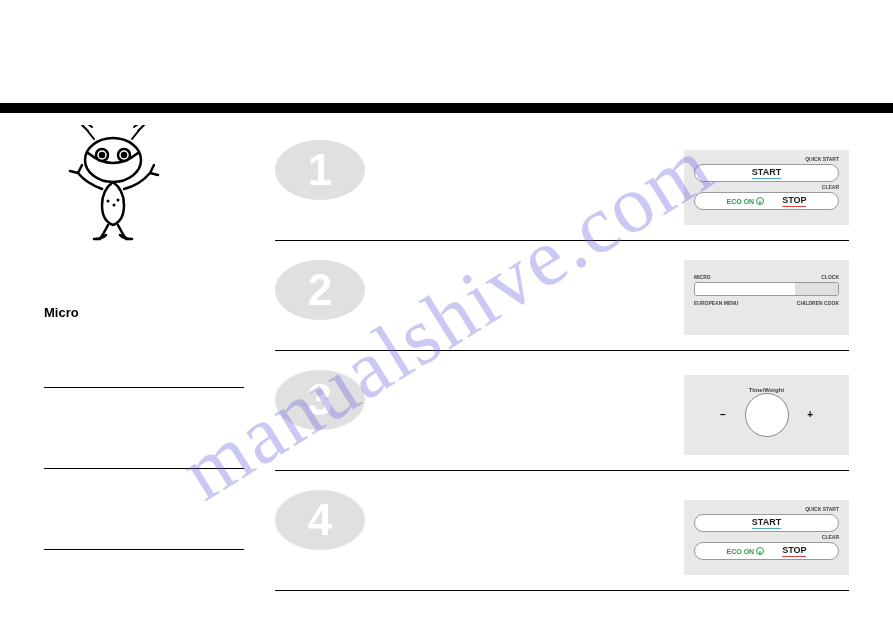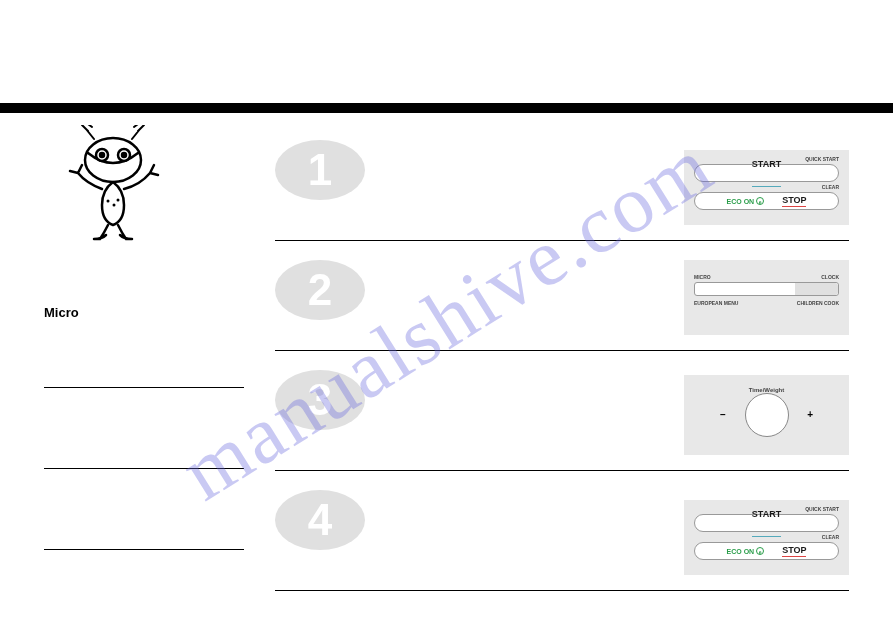--- a/index.html
+++ b/index.html
@@ -34,21 +34,21 @@
   .panel { position: absolute; right: 44px; width: 165px; background: #e8e8e8; padding: 8px 10px; }
   .p1 { top: 150px; height: 75px; }
   .p2 { top: 260px; height: 75px; }
   .p3 { top: 375px; height: 80px; }
   .p4 { top: 500px; height: 75px; }
   
   .btn-row { display: flex; align-items: center; margin-bottom: 4px; position: relative; }
   .tiny-label { font-size: 5px; font-weight: bold; color: #444; }
   .tiny-right { position: absolute; right: 0; top: -8px; }
   .pill-btn { background: #fff; border: 1px solid #999; border-radius: 10px; height: 18px; width: 100%; display: flex; align-items: center; justify-content: center; font-size: 9px; font-weight: bold; }
-  .pill-btn .start { color: #1a1a1a; border-bottom: 1px solid #5ab; padding-bottom: 17px; }
+  .pill-btn .start { color: #1a1a1a; border-bottom: 1px solid #5ab; padding-bottom: 1px; }
   .pill-btn .stop { color: #1a1a1a; border-bottom: 1px solid #d44; padding-bottom: 1px; margin-left: 16px; }
   .pill-btn .eco { color: #2a9d4a; font-size: 7px; font-weight: bold; }
   .eco-circle { display: inline-block; width: 8px; height: 8px; border: 1px solid #2a9d4a; border-radius: 50%; margin: 0 2px; font-size: 5px; color: #2a9d4a; text-align: center; line-height: 8px; }
   
   .slider-wrap { position: relative; margin-top: 6px; }
   .slider-track { background: #fff; border: 1px solid #999; border-radius: 3px; height: 14px; width: 100%; position: relative; }
   .slider-fill { position: absolute; right: 0; top: 0; bottom: 0; width: 30%; background: #e0e0e0; border-radius: 0 3px 3px 0; }
   .slider-labels { display: flex; justify-content: space-between; font-size: 5px; font-weight: bold; color: #444; margin-bottom: 2px; }
   .bottom-labels { display: flex; justify-content: space-between; font-size: 5px; font-weight: bold; color: #444; margin-top: 4px; }
   

